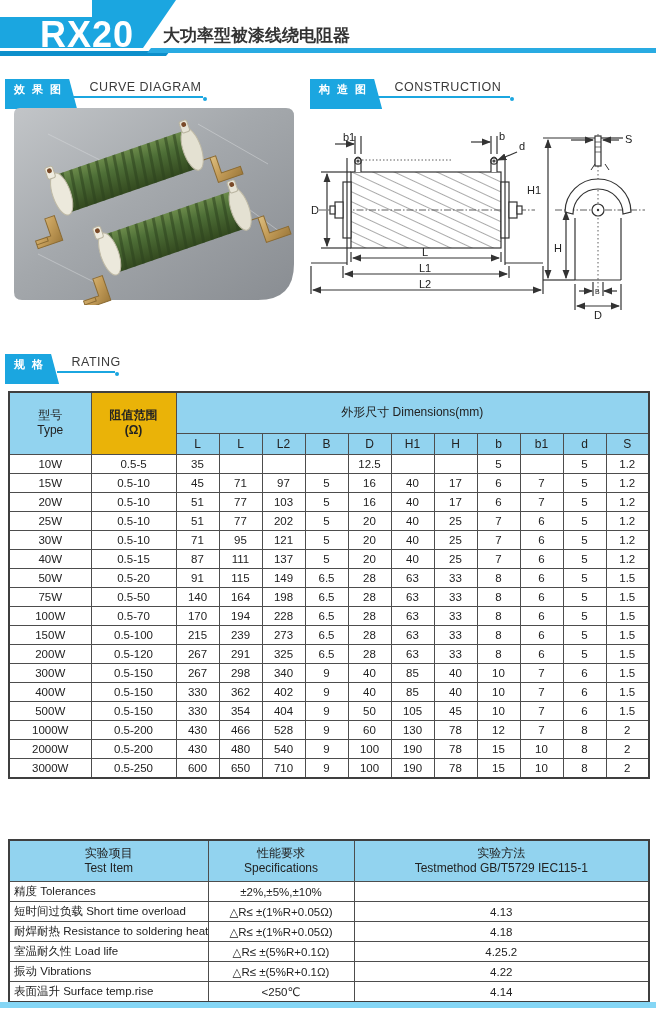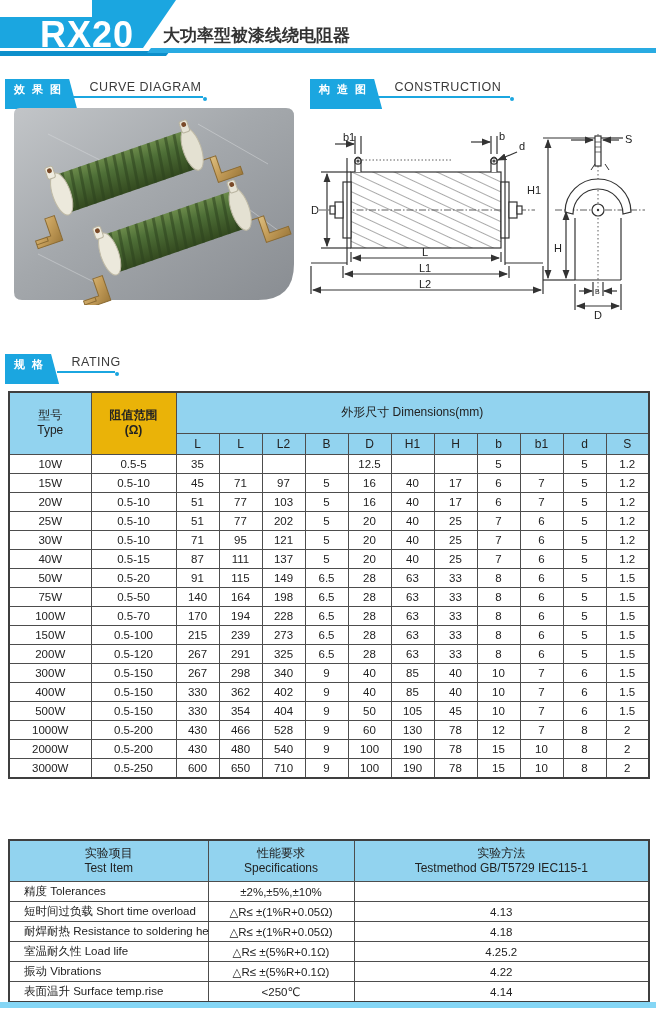--- a/index.html
+++ b/index.html
@@ -54,21 +54,21 @@
   .rating-table tbody td{height:18px;}
   .perf-table{
     position:absolute;left:8px;top:839px;width:640px;
     font-size:11.5px;color:#222222;border:2px solid #3f3f3f;
   }
   .perf-table th,.perf-table td{
     border:1px solid #4d4d4d;text-align:center;padding:0;white-space:nowrap;overflow:hidden;
   }
   .perf-table thead th{height:40px;font-weight:normal;font-size:12px;line-height:1.3;}
   .perf-table tbody td{height:19px;}
-  .perf-table tbody td.item{text-align:left;padding-left:14px;}
+  .perf-table tbody td.item{text-align:left;padding-left:4px;}
   .footer-bar{position:absolute;left:0;top:1002px;width:656px;height:6px;}
   .twoline{display:block;line-height:1.25;}
 </style>
 </head>
 <body>
 
 <div class="page">
 
   <div class="banner">
     <svg width="656" height="60" viewBox="0 0 656 60">

